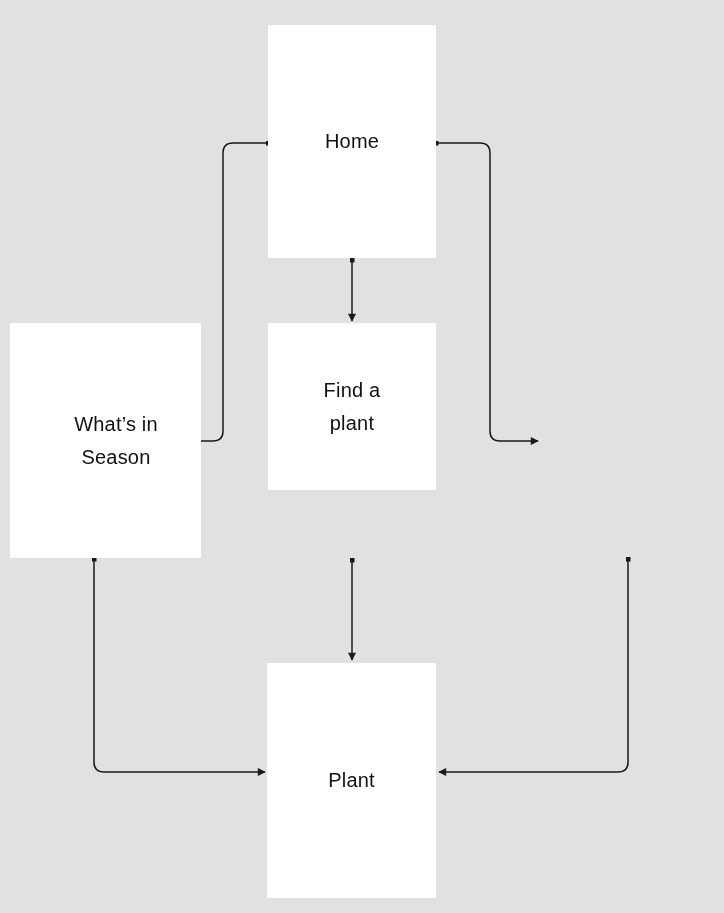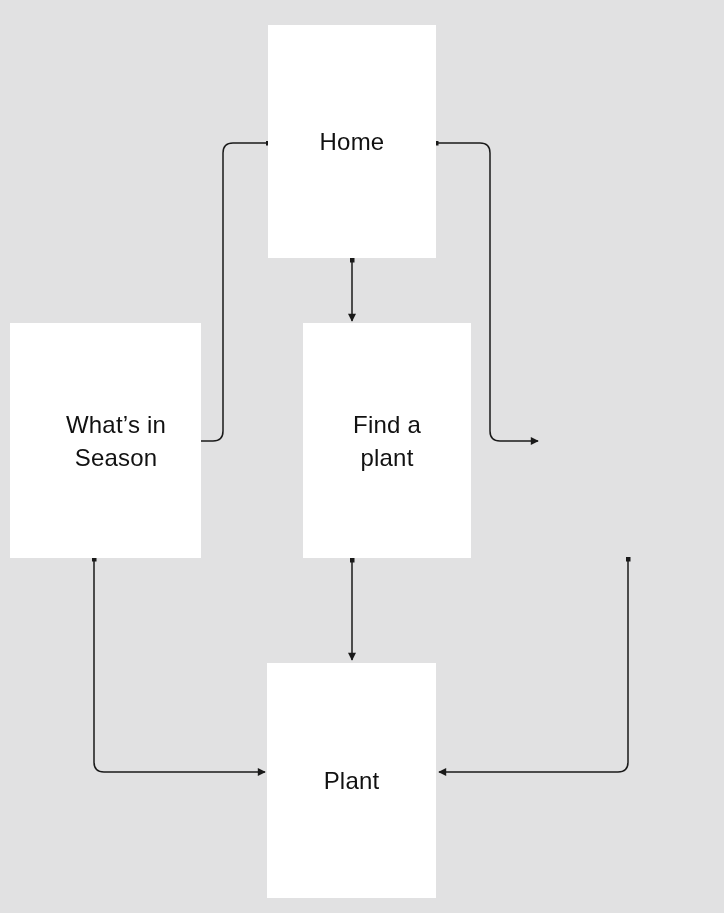--- a/index.html
+++ b/index.html
@@ -26,30 +26,30 @@
   .node {
     position: absolute;
     background: #ffffff;
     display: flex;
     align-items: center;
     justify-content: center;
     text-align: center;
   }
   .node-label {
     color: #111111;
-    font-size: 24px;
+    font-size: 20px;
     line-height: 33px;
     font-weight: 400;
     letter-spacing: 0.2px;
   }
   .node-label span { display: block; }
 
   .node-home          { left: 268px; top: 25px;  width: 168px; height: 233px; }
   .node-whats-in-season { left: 10px; top: 323px; width: 170px; height: 235px; padding-left: 21px; }
-  .node-find-a-plant  { left: 268px; top: 323px; width: 168px; height: 235px; margin-left: 35px; }
+  .node-find-a-plant  { left: 268px; top: 323px; width: 168px; height: 167px; }
   .node-my-plants     { left: 540px; top: 323px; width: 165px; height: 234px; }
   .node-plant-details { left: 267px; top: 663px; width: 169px; height: 235px; }
 
   .edge {
     fill: none;
     stroke: #1a1a1a;
     stroke-width: 1.5;
   }
 </style>
 </head>

